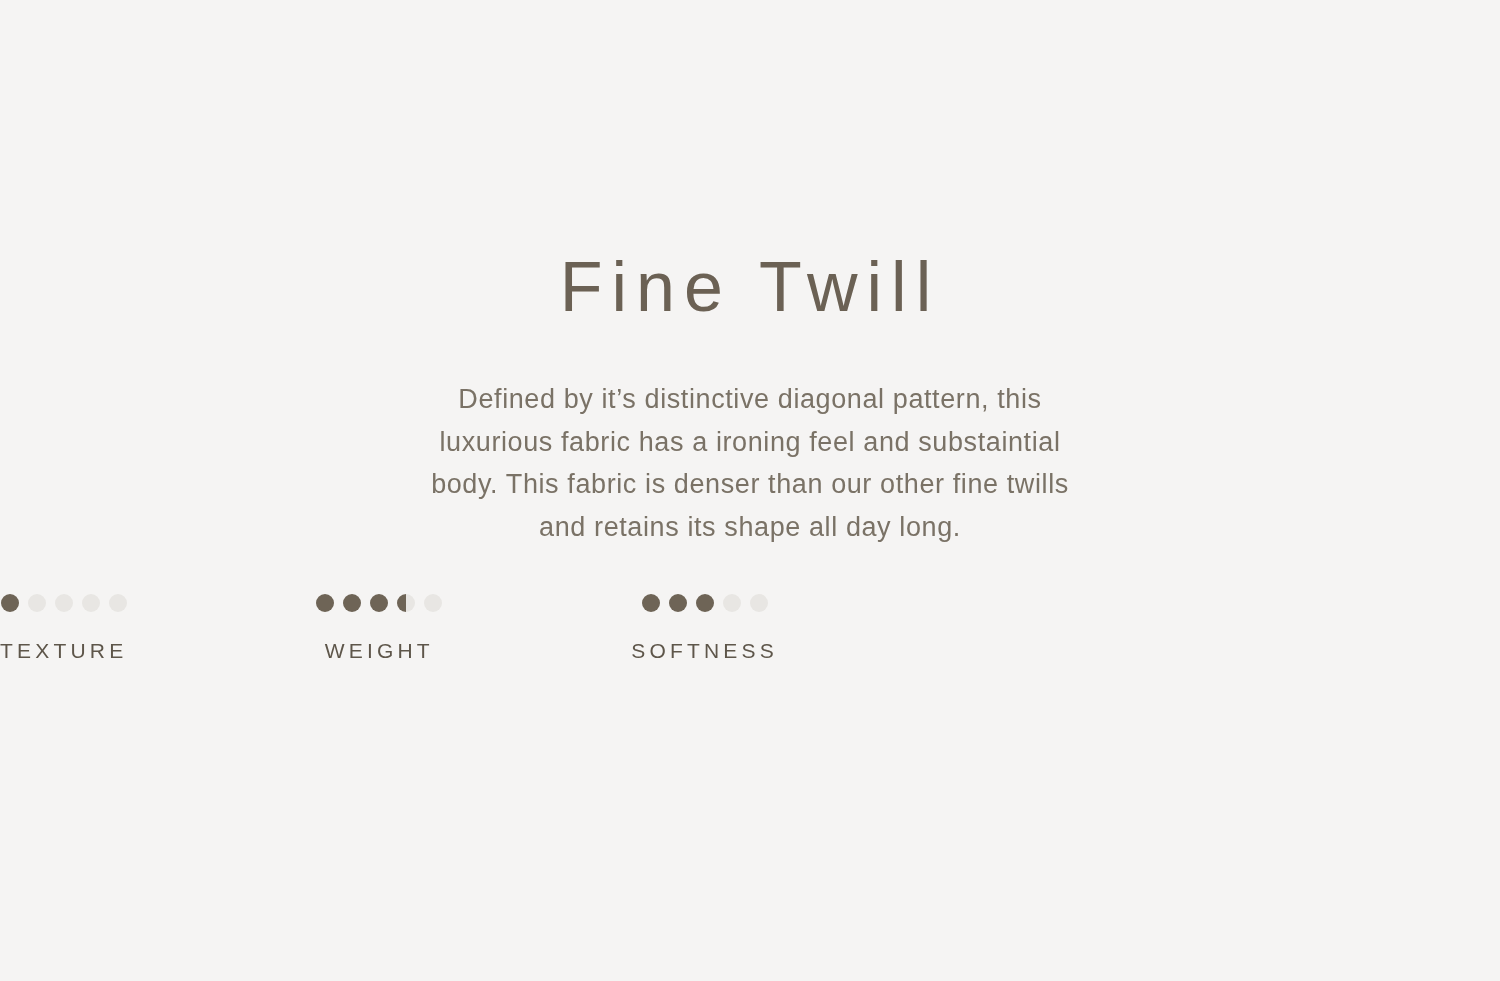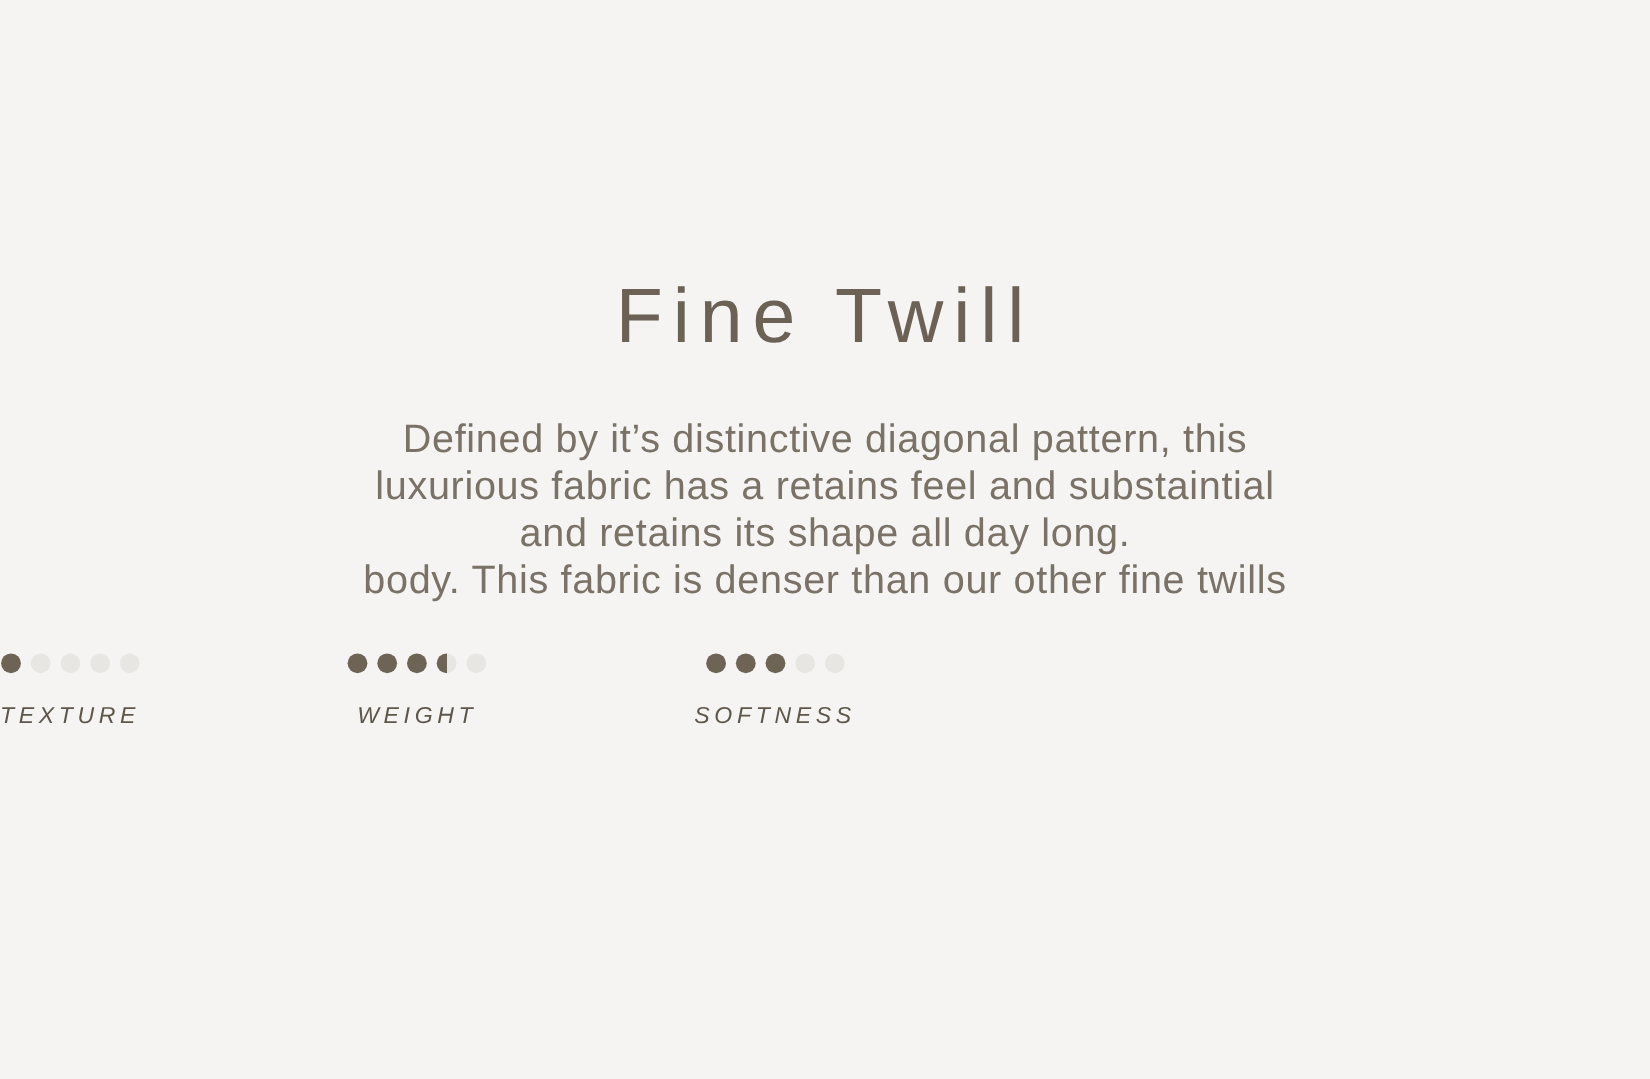--- a/index.html
+++ b/index.html
@@ -26,21 +26,21 @@
     line-height: 1.0;
     letter-spacing: 9px;
     color: #6b6154;
     white-space: nowrap;
     text-align: center;
   }
 
   .description {
     margin-top: 56px;
     text-align: center;
-    font-size: 36px;
+    font-size: 27px;
     font-weight: 300;
     line-height: 42.5px;
     letter-spacing: 0.6px;
     color: #7a7266;
   }
   .description .line {
     display: block;
     white-space: nowrap;
   }
 
@@ -70,34 +70,33 @@
     flex: 0 0 auto;
   }
 
   .rating-label {
     margin-top: 27px;
     font-size: 21px;
     font-weight: 400;
     letter-spacing: 4.2px;
     color: #5e564a;
     white-space: nowrap;
-    font-style: italic;
   }
 </style>
 </head>
 <body>
 
 <main class="section">
   <h1 class="title">Fine Twill</h1>
 
   <div class="description">
       <span class="line">Defined by it’s distinctive diagonal pattern, this</span>
-      <span class="line">luxurious fabric has a retains feel and substaintial</span>
+      <span class="line">luxurious fabric has a ironing feel and substaintial</span>
+      <span class="line">body. This fabric is denser than our other fine twills</span>
       <span class="line">and retains its shape all day long.</span>
-      <span class="line">body. This fabric is denser than our other fine twills</span>
     </div>
 
   <div class="ratings">
       <div class="rating">
         <div class="dots">
           <span class="dot" style="background: rgb(110, 100, 86);"></span>
           <span class="dot" style="background: rgb(232, 230, 227);"></span>
           <span class="dot" style="background: rgb(232, 230, 227);"></span>
           <span class="dot" style="background: rgb(232, 230, 227);"></span>
           <span class="dot" style="background: rgb(232, 230, 227);"></span>

